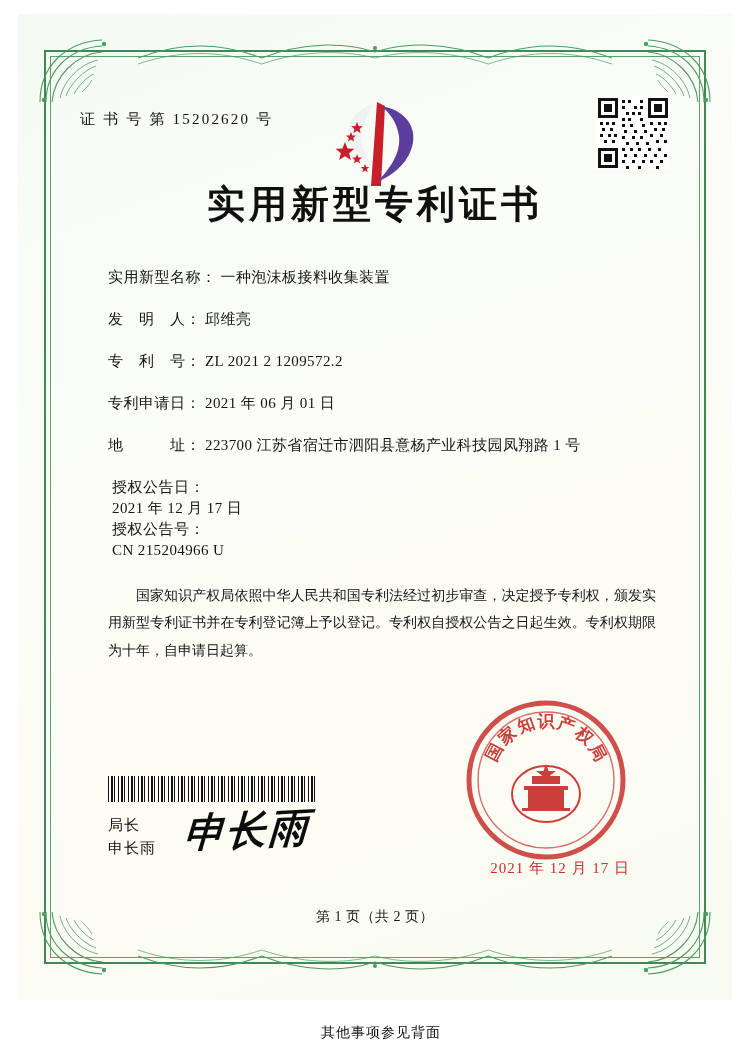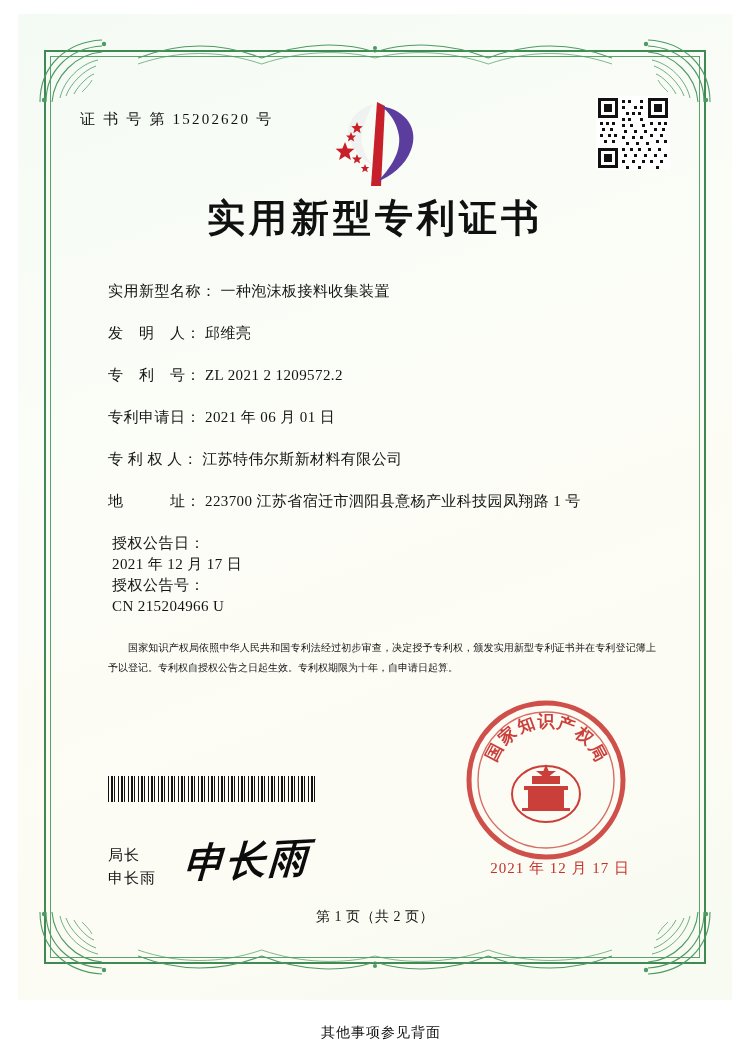--- a/index.html
+++ b/index.html
@@ -103,21 +103,21 @@
     width: 74px;
     height: 74px;
   }
   .qr svg { width: 100%; height: 100%; display: block; }
 
   .main-title {
     text-align: center;
     font-size: 38px;
     font-weight: bold;
     letter-spacing: 4px;
-    margin-top: 64px;
+    margin-top: 50px;
     color: #101010;
     font-family: "Liberation Serif", "DejaVu Serif", serif;
   }
 
   .fields {
     margin-top: 37px;
     padding-left: 28px;
     padding-right: 10px;
   }
   .field-row {
@@ -139,21 +139,21 @@
   .field-row.dual {
     justify-content: flex-start;
     flex-direction: column;
   }
   .dual-gap { width: 56px; display: inline-block; }
 
   .paragraphs {
     margin-top: 10px;
     padding-left: 28px;
     padding-right: 14px;
-    font-size: 10px;
+    font-size: 14px;
     line-height: 1.95;
     text-align: justify;
     color: #141414;
   }
   .paragraphs p {
     margin: 0;
     text-indent: 2em;
   }
 
   
@@ -167,21 +167,21 @@
       to right,
       #111 0px, #111 1px, transparent 1px, transparent 3px,
       #111 3px, #111 5px, transparent 5px, transparent 6px,
       #111 6px, #111 7px, transparent 7px, transparent 10px);
   }
 
   
   .sign-area {
     position: absolute;
     left: 28px;
-    bottom: 40px;
+    bottom: 70px;
     display: flex;
     align-items: flex-end;
   }
   .sign-labels {
     font-size: 15px;
     line-height: 1.55;
     letter-spacing: 1px;
     color: #111;
   }
   .signature {
@@ -424,24 +424,20 @@
       </div>
       <div class="field-row">
         <span class="field-label">专　利　号：</span>
         <span class="field-value">ZL 2021 2 1209572.2</span>
       </div>
       <div class="field-row">
         <span class="field-label">专利申请日：</span>
         <span class="field-value">2021 年 06 月 01 日</span>
       </div>
       <div class="field-row">
-        <span class="field-label">专 利 权 人：</span>
-        <span class="field-value">江苏特伟尔斯新材料有限公司</span>
-      </div>
-      <div class="field-row">
         <span class="field-label">地　　　址：</span>
         <span class="field-value">223700 江苏省宿迁市泗阳县意杨产业科技园凤翔路 1 号</span>
       </div>
       <div class="field-row dual">
         <span class="field-label">授权公告日：</span>
         <span class="field-value">2021 年 12 月 17 日</span>
         <span class="dual-gap"></span>
         <span class="field-label">授权公告号：</span>
         <span class="field-value">CN 215204966 U</span>
       </div>

